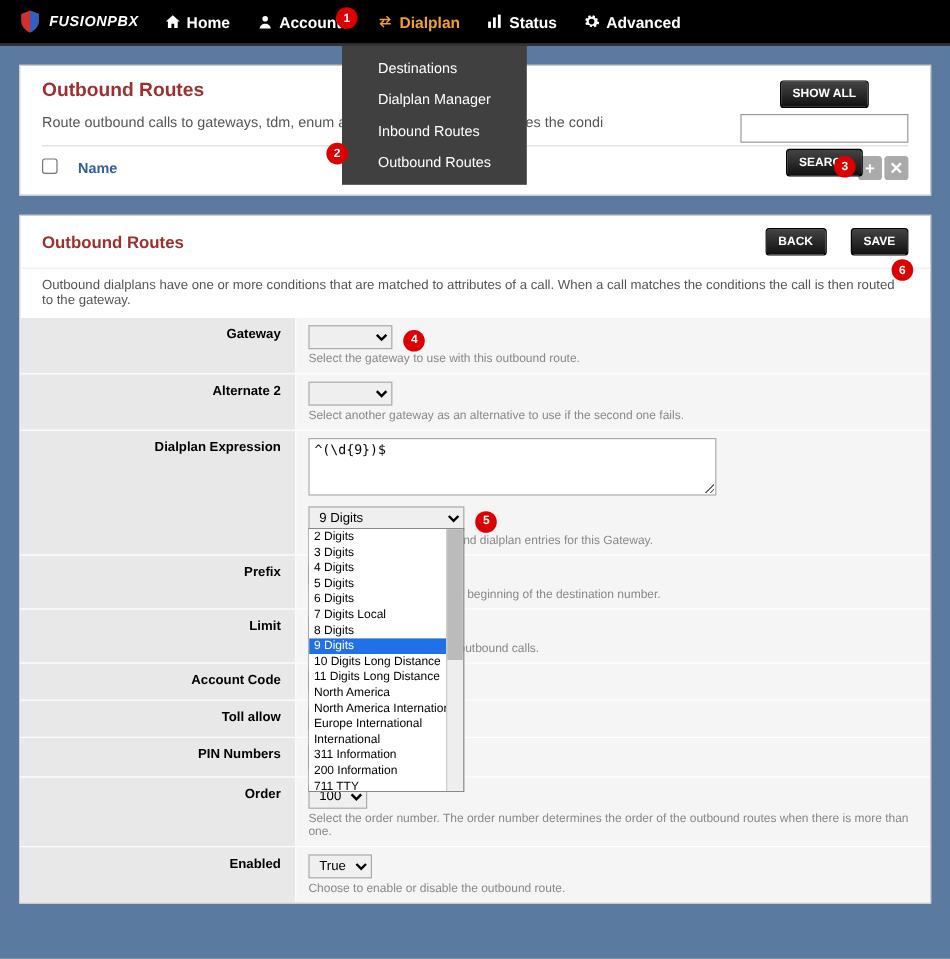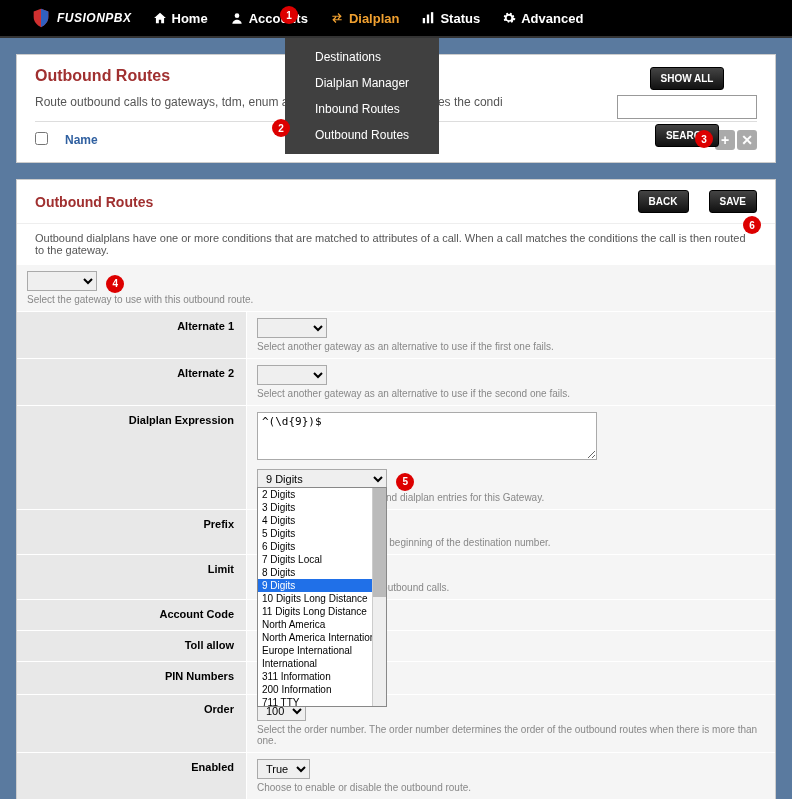--- a/index.html
+++ b/index.html
@@ -1,17 +1,17 @@
 <!DOCTYPE html>
 <html><head>
 <meta charset="utf-8">
 <style>
 * { margin: 0; padding: 0; box-sizing: border-box; }
 body { font-family: Arial, sans-serif; background: #5a7a9f; font-size: 12px; }
-.topnav { background: #000; color: #fff; display: flex; align-items: center; height: 38px; border-bottom: 2px solid #333; padding: 0 20px; }
+.topnav { background: #000; color: #fff; display: flex; align-items: center; height: 38px; border-bottom: 2px solid #333; padding: 0 4px; }
 .logo { display: flex; align-items: center; gap: 5px; font-weight: bold; font-size: 12px; padding: 0 10px; }
 .logo-shield { width: 22px; height: 22px; }
 .nav-items { display: flex; font-weight: bold; }
 .nav-item { color: #fff; padding: 10px 11px; display: flex; align-items: center; gap: 5px; cursor: pointer; font-size: 13px; position: relative; }
 .nav-item.active { color: #f0a030; }
 .nav-icon { width: 14px; height: 14px; }
 .dropdown { position: absolute; top: 38px; left: 285px; background: #404040; color: #fff; min-width: 145px; padding: 6px 16px; z-index: 100; }
 .dropdown-item { padding: 6px 14px; cursor: pointer; font-size: 12px; }
 .panel { background: #fff; margin: 16px; padding: 12px 18px; border: 1px solid #ccc; position: relative; }
 .panel h2 { color: #a03030; font-size: 16px; font-weight: bold; margin-bottom: 10px; }
@@ -129,31 +129,25 @@
     <h3>Outbound Routes</h3>
     <div style="display:flex;gap:20px;align-items:flex-start">
       <button class="btn-dark">BACK</button>
       <button class="btn-dark">SAVE</button>
     </div>
   </div>
   <div class="callout" style="right:14px;top:36px;left:auto">6</div>
   <div class="panel2-desc">Outbound dialplans have one or more conditions that are matched to attributes of a call. When a call matches the conditions the call is then routed to the gateway.</div>
   <div class="form-tbl">
     <div class="form-row">
+      <div class="form-label">Gateway</div>
       <div class="form-field">
         <select style="width:70px"><option></option></select>
         <span class="callout" style="position:relative;display:inline-flex;left:6px;top:2px">4</span>
         <div class="help">Select the gateway to use with this outbound route.</div>
-      </div>
-    </div>
-    <div class="form-row">
-      <div class="form-label">Alternate 1</div>
-      <div class="form-field">
-        <select style="width:70px"><option></option></select>
-        <div class="help">Select another gateway as an alternative to use if the first one fails.</div>
       </div>
     </div>
     <div class="form-row">
       <div class="form-label">Alternate 2</div>
       <div class="form-field">
         <select style="width:70px"><option></option></select>
         <div class="help">Select another gateway as an alternative to use if the second one fails.</div>
       </div>
     </div>
     <div class="form-row">

